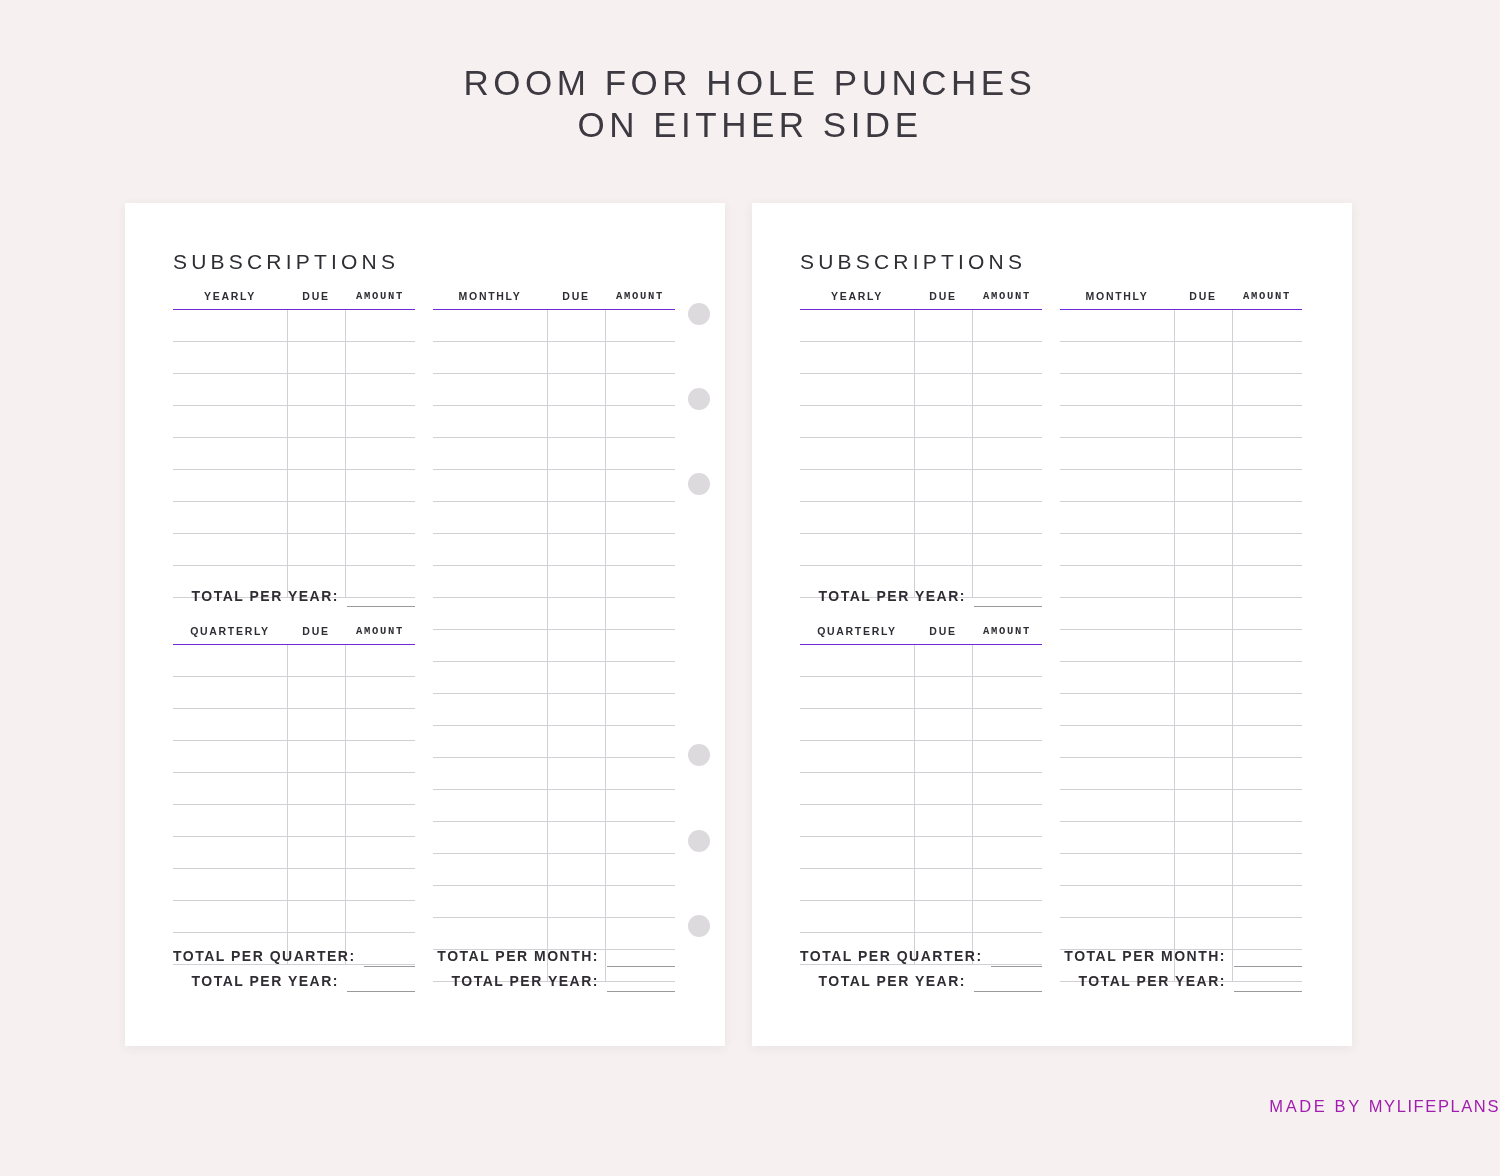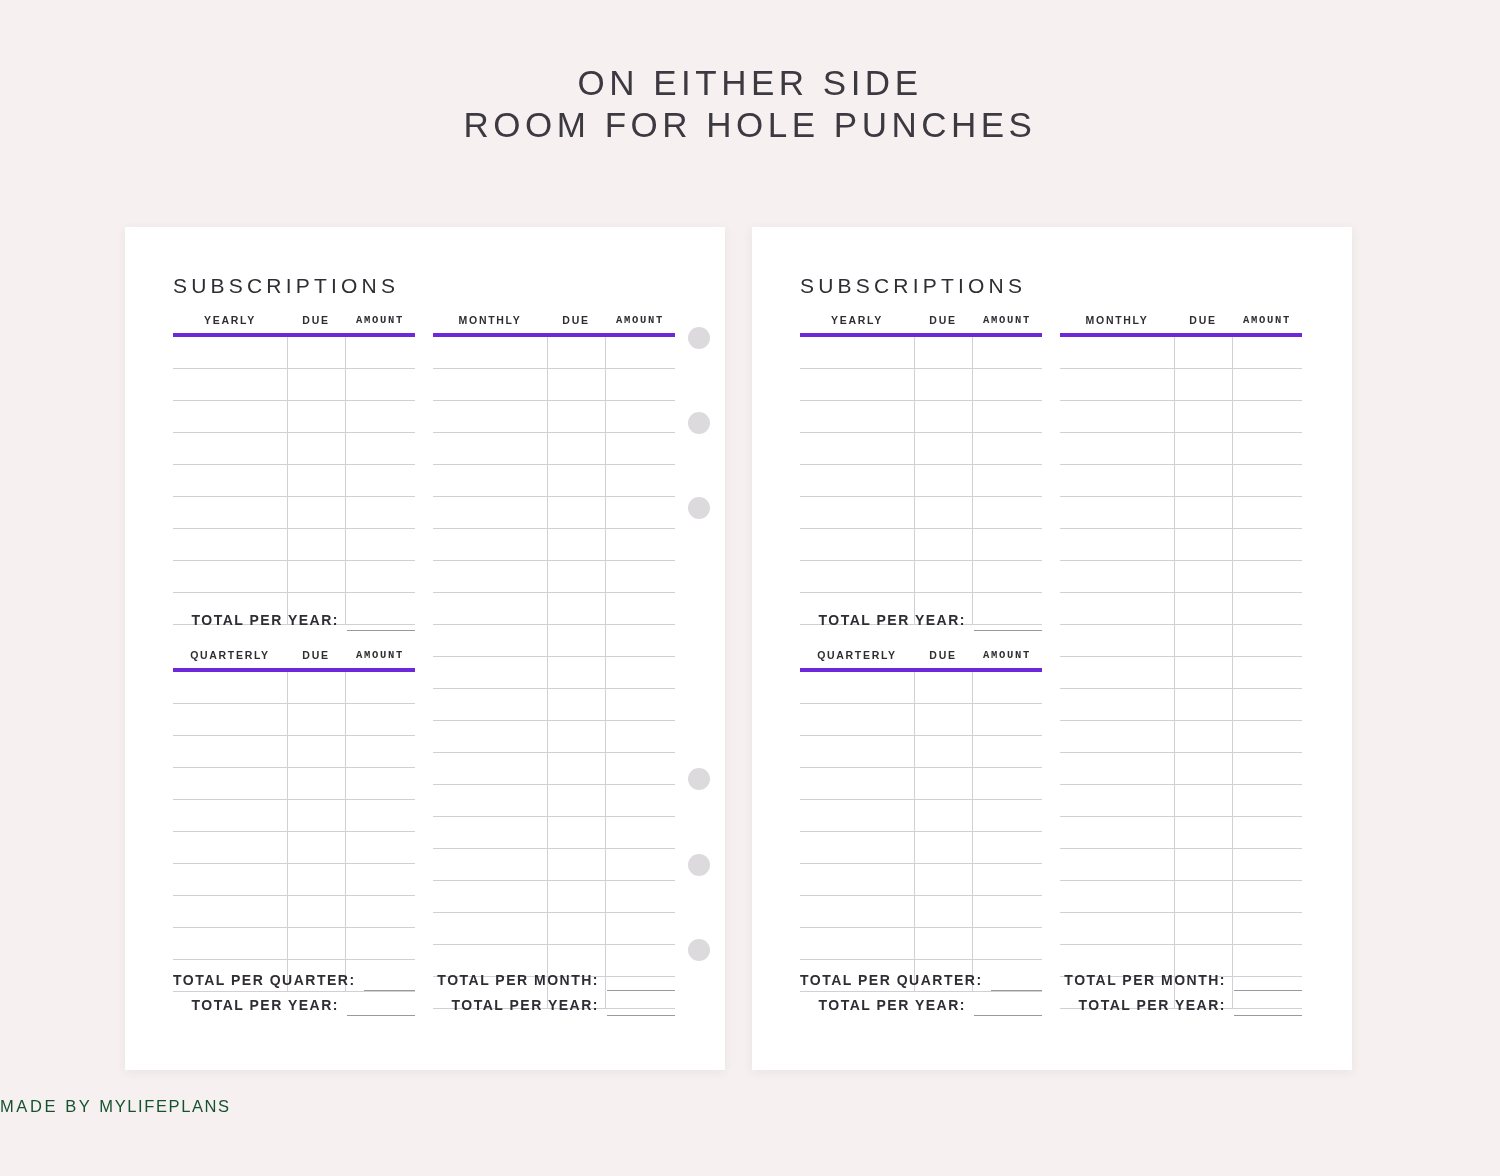--- a/index.html
+++ b/index.html
@@ -29,33 +29,32 @@
     font-weight: 400;
   }
   .headline div { display: block; }
 
   
   .footer {
     position: absolute;
     top: 1097px;
     left: 0;
     width: 1500px;
-    text-align: left;
-    color: #14532d;
+    text-align: right;
+    color: #a21caf;
     font-size: 16.5px;
     letter-spacing: 2.6px;
   }
   .footer .brand { letter-spacing: 1.6px; }
 
   
   .page {
     position: absolute;
     background: #ffffff;
     box-shadow: 0 2px 10px rgba(60,50,60,0.07);
-    margin-top: 24px;
   }
   .page-left {
     left: 125px;
     top: 203px;
     width: 600px;
     height: 843px;
   }
   .page-right {
     left: 752px;
     top: 203px;
@@ -81,21 +80,21 @@
   }
   .tbl th {
     font-size: 10.5px;
     letter-spacing: 1.7px;
     font-weight: 700;
     color: #2f2d33;
     padding: 0 0 7px 0;
     text-align: center;
     white-space: nowrap;
   }
-  .tbl thead tr th { border-bottom: 4px solid #6d28d9; }
+  .tbl thead tr th { border-bottom: 1px solid #6d28d9; }
   .tbl td {
     height: 29px;
     border-bottom: 1px solid #d2d0d4;
   }
   .tbl td.c-name { border-right: 1px solid #d2d0d4; }
   .tbl td.c-due  { border-right: 1px solid #d2d0d4; }
 
   .tbl th.c-name { width: 114px; }
   .tbl th.c-due  { width: 58px; }
   .tbl th.c-amt  { width: 70px; font-family: Liberation Mono, monospace; }
@@ -127,22 +126,22 @@
     width: 22px;
     height: 22px;
     border-radius: 50%;
     background: #dddade;
   }
 </style>
 </head>
 <body>
 
 <div class="headline">
+  <div>ROOM FOR HOLE PUNCHES</div>
   <div>ON EITHER SIDE</div>
-  <div>ROOM FOR HOLE PUNCHES</div>
 </div>
 
 <div class="page page-left">
   <div class="page-title">SUBSCRIPTIONS</div>
 
   <table class="tbl" style="left:48px; top:87px;">
     <thead>
       <tr>
         <th class="c-name">YEARLY</th>
         <th class="c-due">DUE</th>

